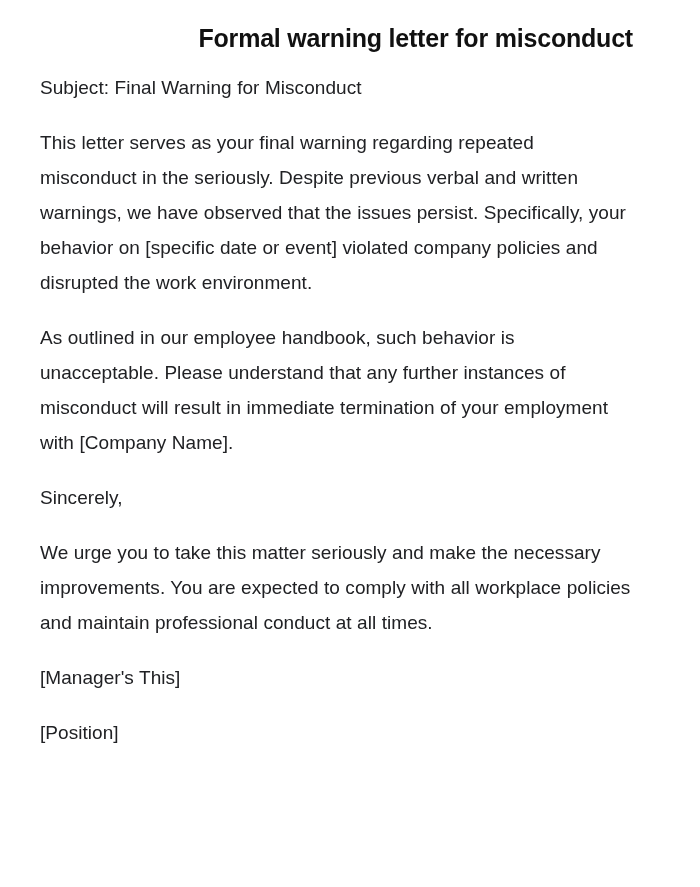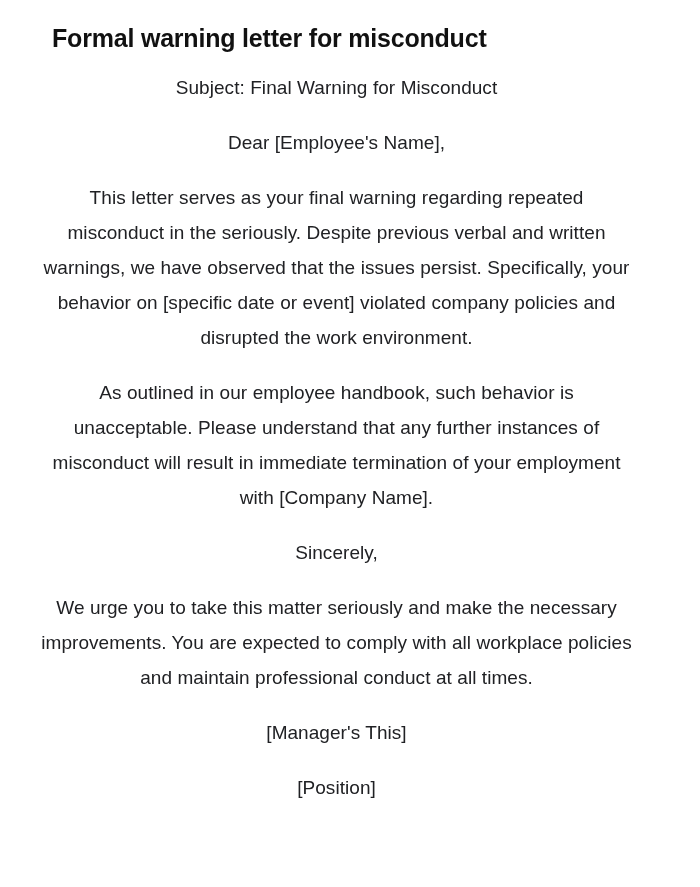--- a/index.html
+++ b/index.html
@@ -28,54 +28,53 @@
   .doc-title {
     margin: 0 0 16px 12px;
     padding: 0;
     font-size: 25px;
     line-height: 32px;
     font-weight: 700;
     letter-spacing: -0.2px;
     color: #111111;
     font-family: "Liberation Sans Narrow", "Liberation Sans", "DejaVu Sans Condensed", sans-serif;
     font-stretch: condensed;
+    text-align: right;
   }
 
   .doc-body {
     display: block;
   }
 
   .doc-para {
     margin: 0 0 20px 0;
     padding: 0;
     font-size: 19px;
     line-height: 35px;
     font-weight: 400;
     color: #202124;
     letter-spacing: 0.05px;
     word-spacing: 0.1px;
-    text-align: center;
   }
 
   .doc-para:last-child {
     margin-bottom: 4px;
   }
 </style>
 </head>
 <body>
 
 <article class="document">
 
   <h1 class="doc-title">Formal warning letter for misconduct</h1>
 
   <section class="doc-body">
 
     <p class="doc-para">Subject: Final Warning for Misconduct</p>
 
-    <p class="doc-para">Dear [Employee's Name],</p>
 
     <p class="doc-para">This letter serves as your final warning regarding repeated misconduct in the seriously. Despite previous verbal and written warnings, we have observed that the issues persist. Specifically, your behavior on [specific date or event] violated company policies and disrupted the work environment.</p>
 
     <p class="doc-para">As outlined in our employee handbook, such behavior is unacceptable. Please understand that any further instances of misconduct will result in immediate termination of your employment with [Company Name].</p>
 
     <p class="doc-para">Sincerely,</p>
 
     <p class="doc-para">We urge you to take this matter seriously and make the necessary improvements. You are expected to comply with all workplace policies and maintain professional conduct at all times.</p>
 
     <p class="doc-para">[Manager's This]</p>

